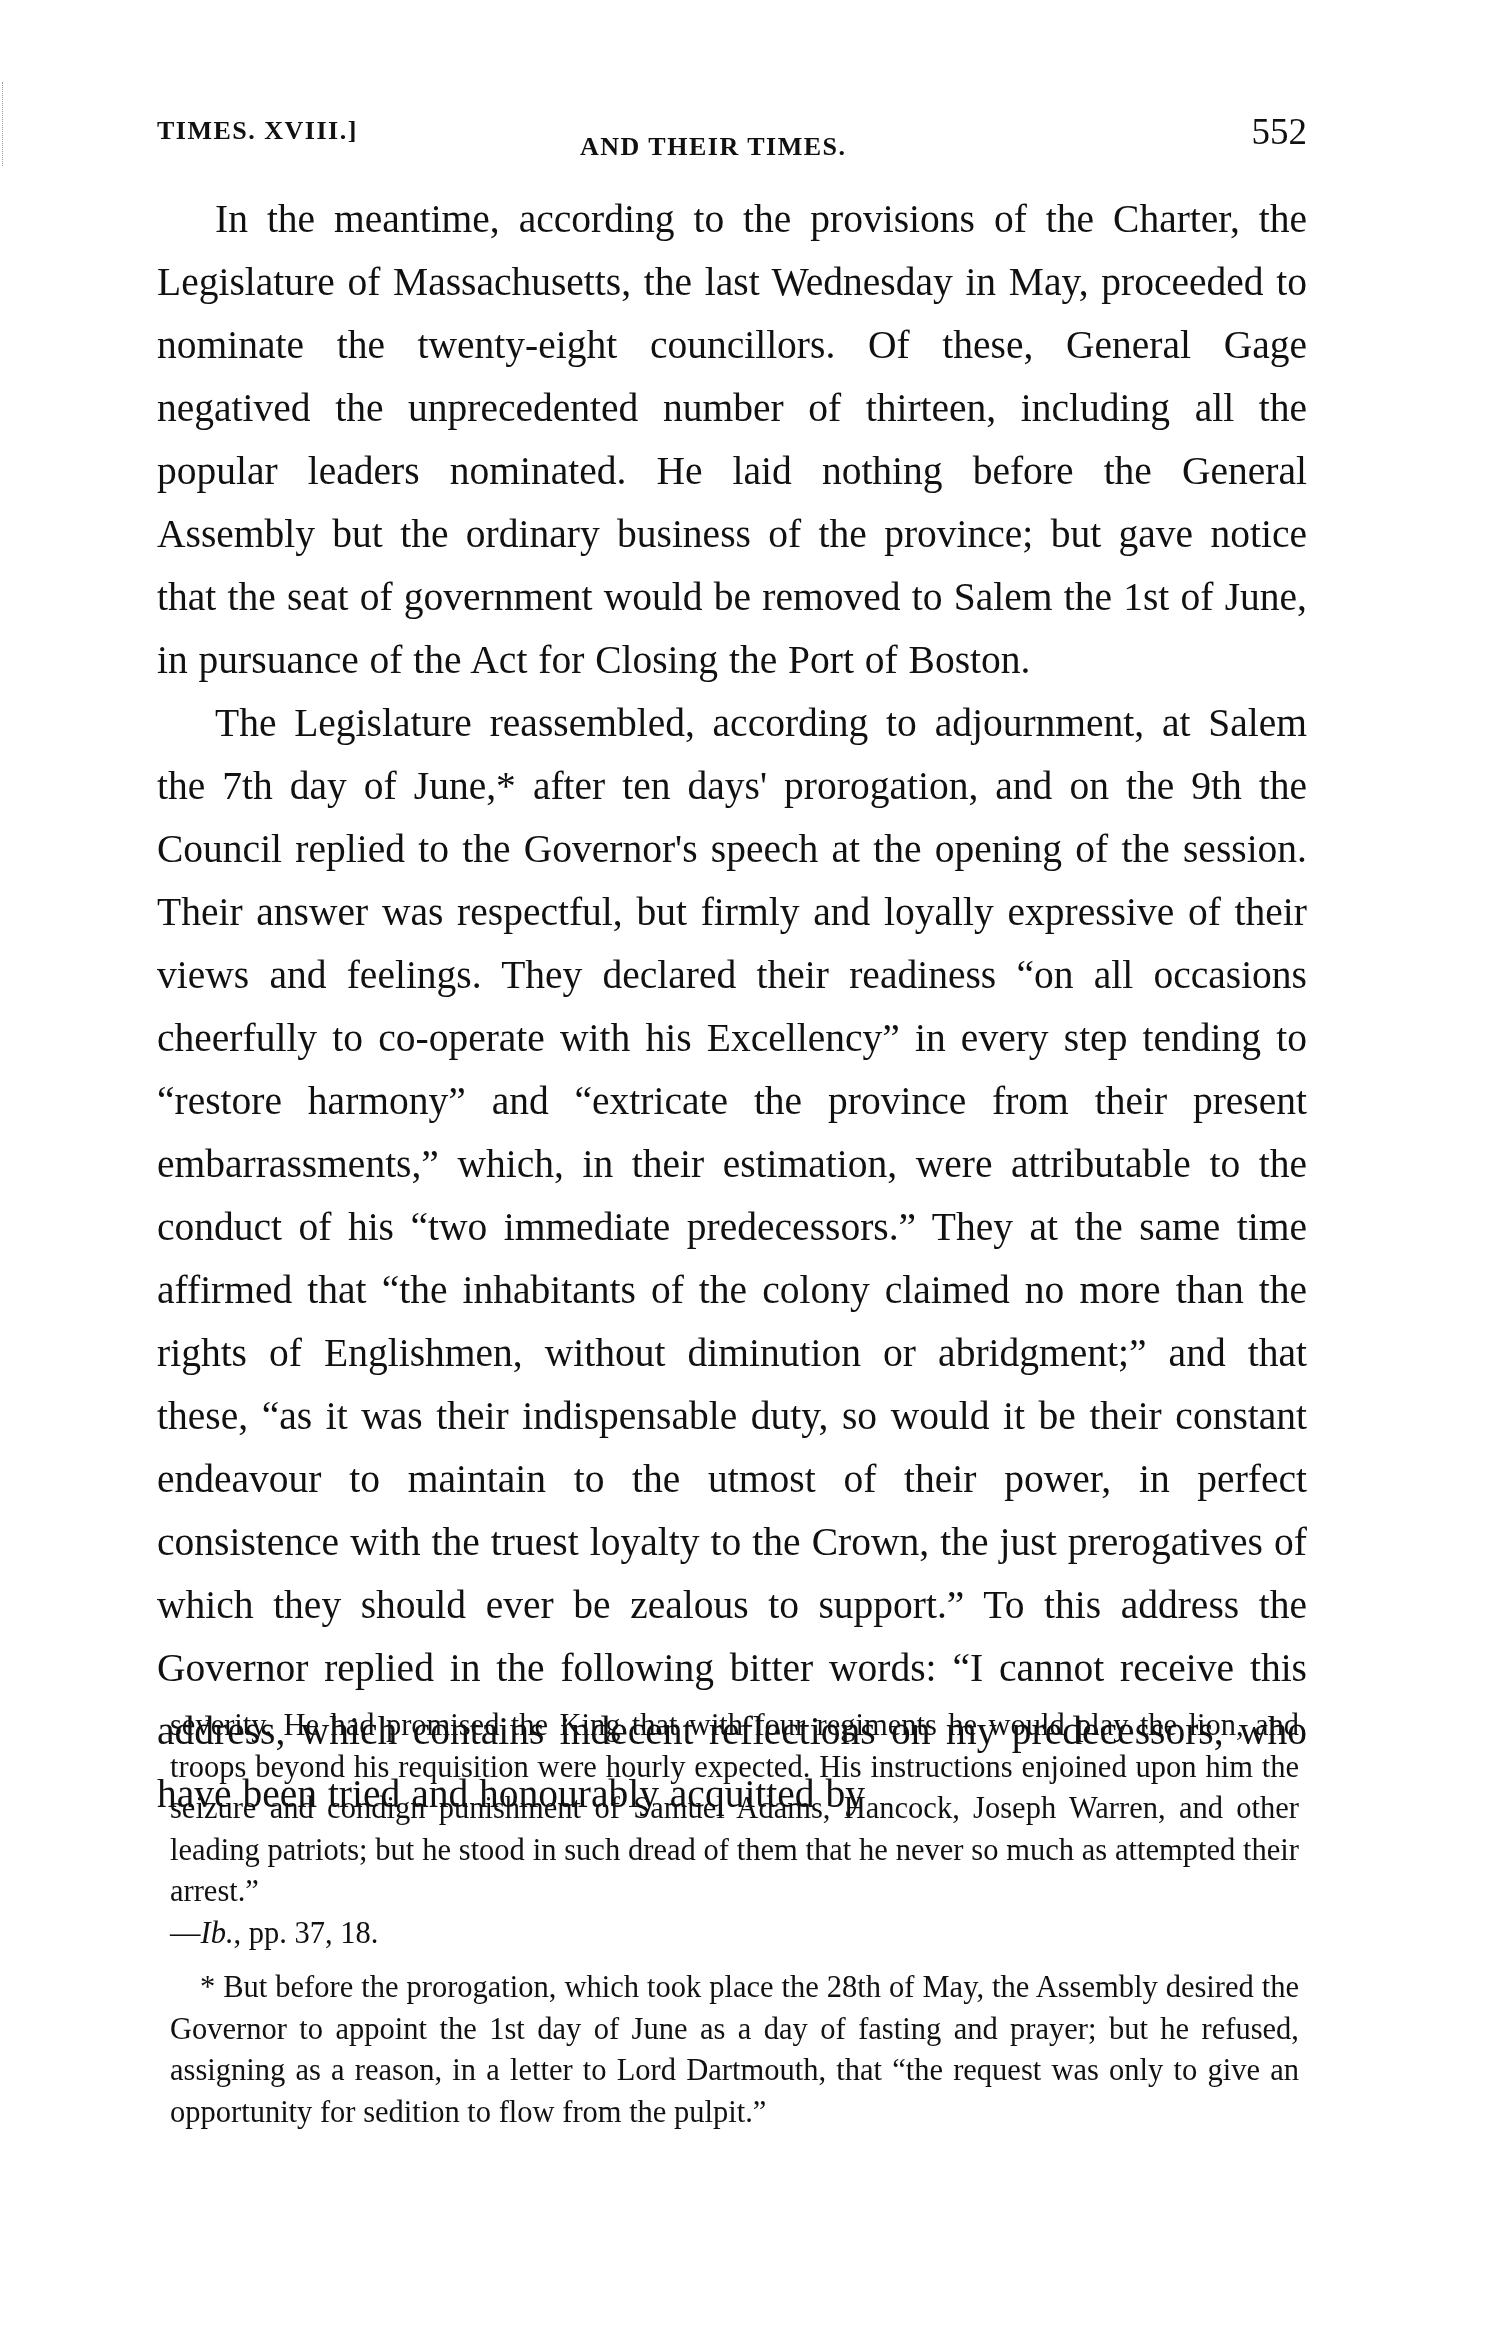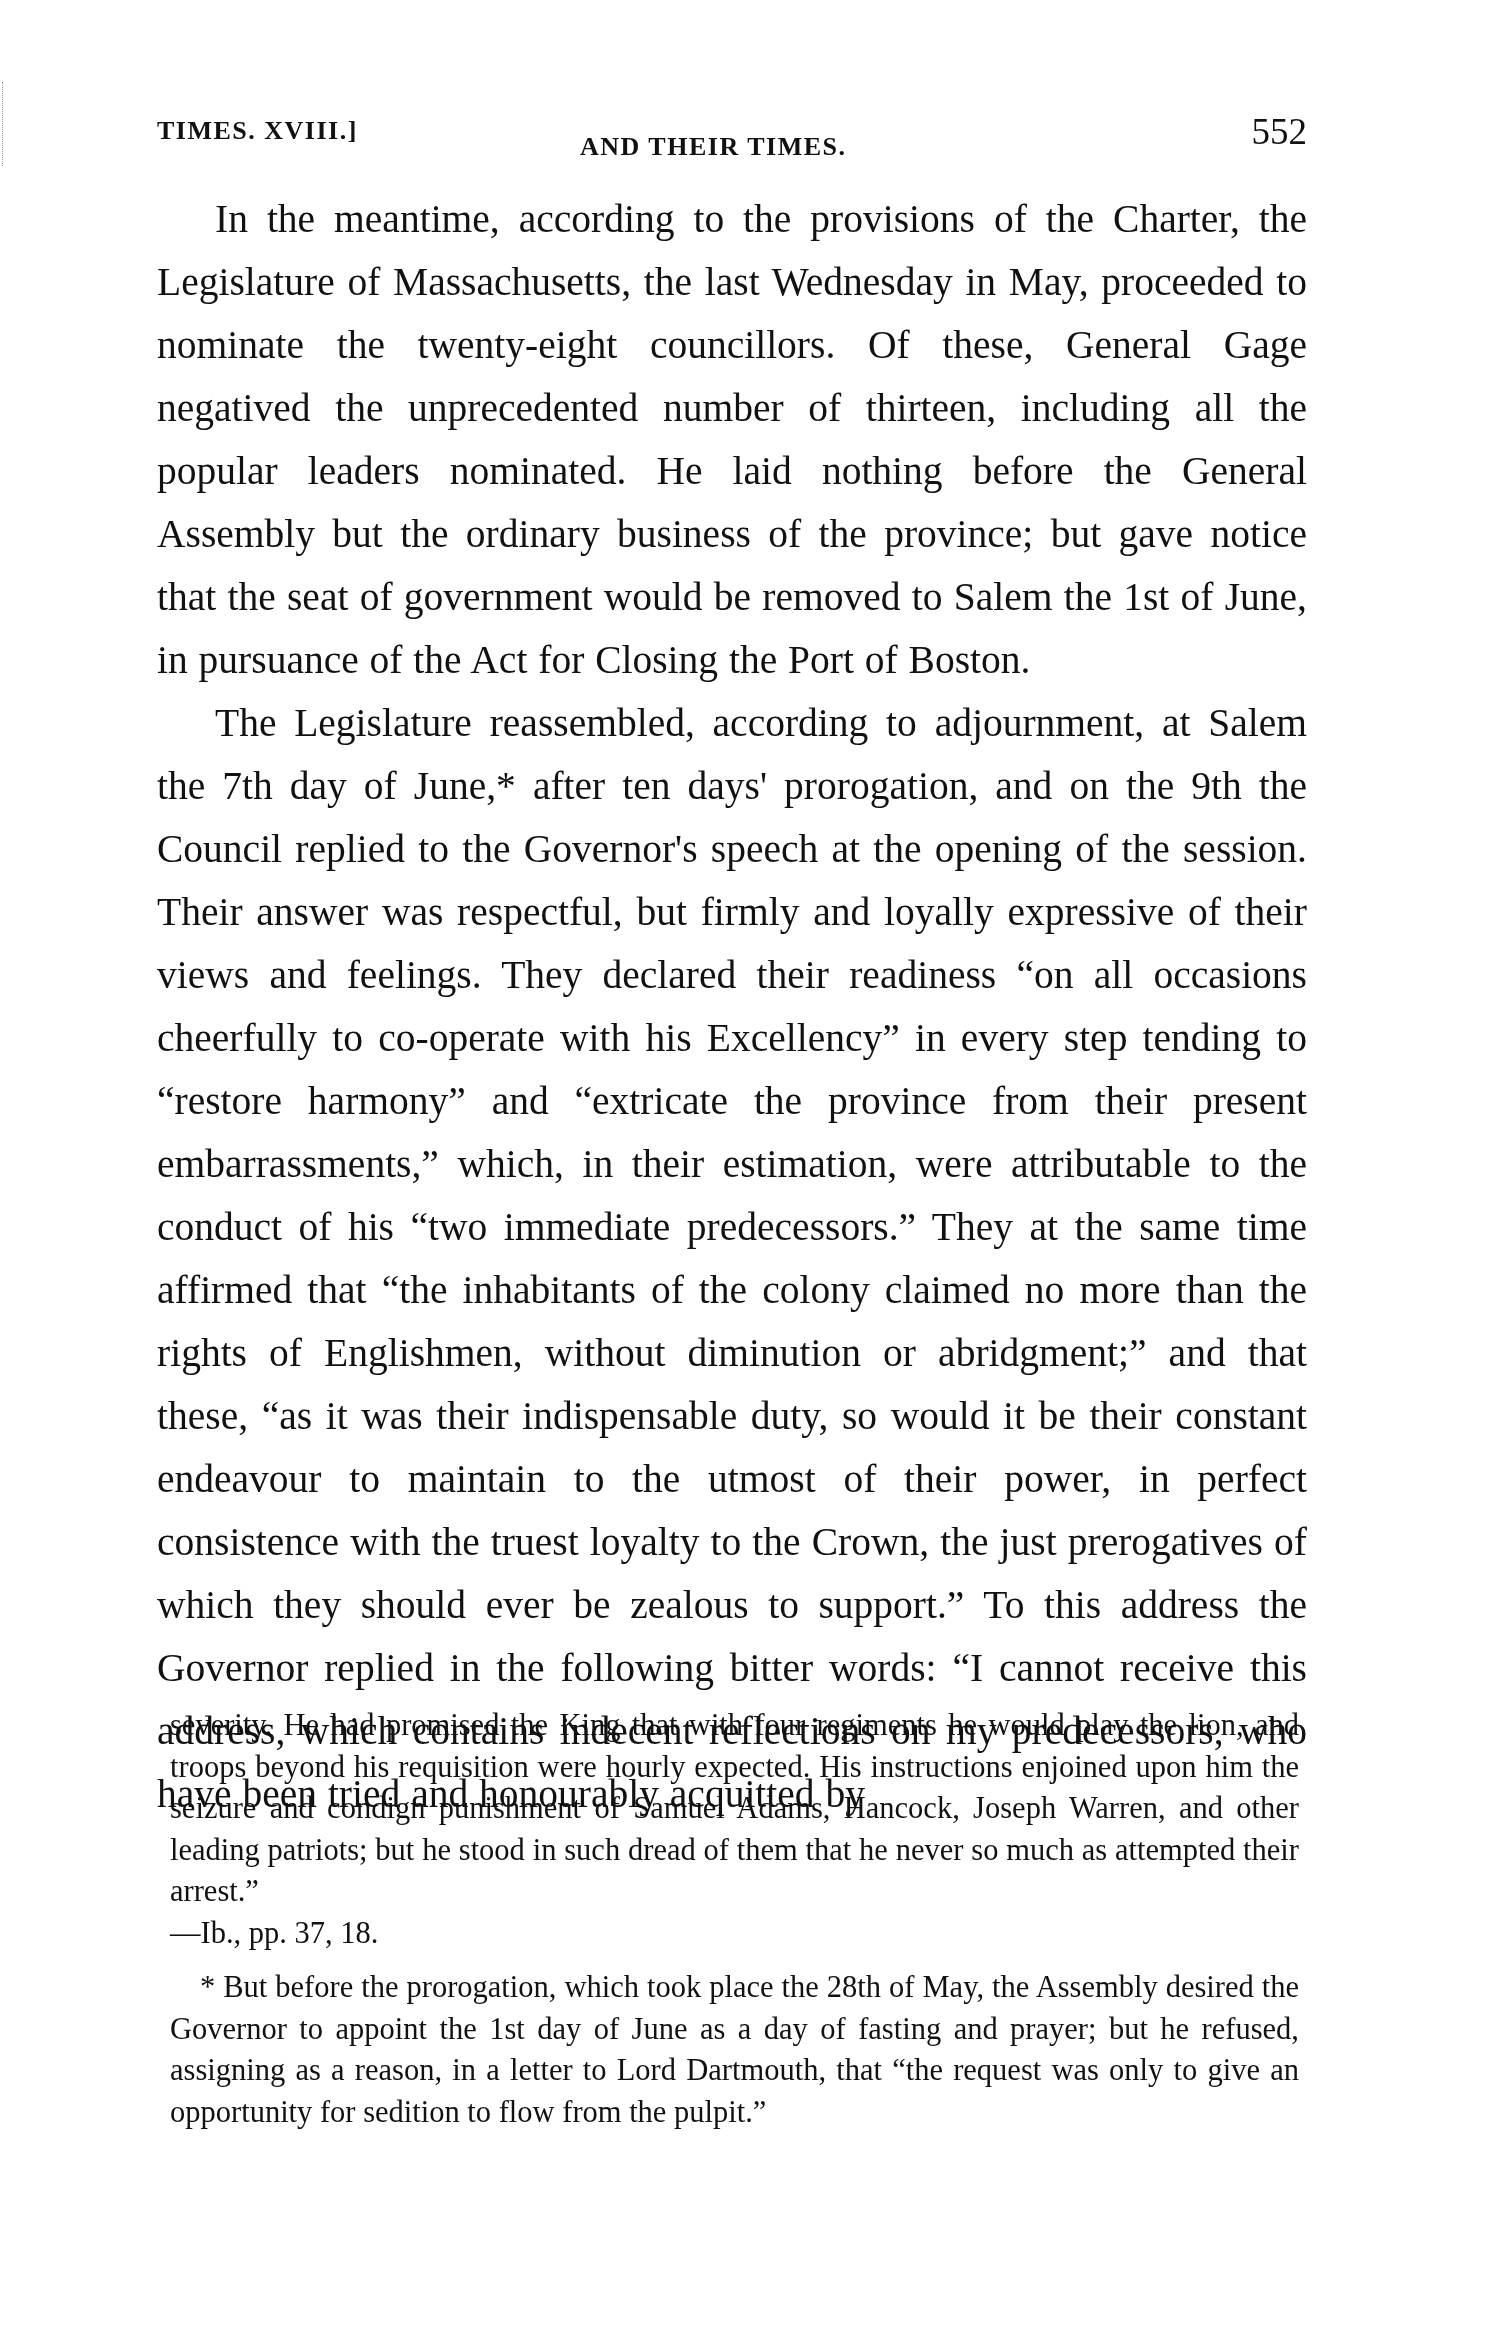--- a/index.html
+++ b/index.html
@@ -51,21 +51,21 @@
     left: 157px;
     top: 1692px;
     width: 1155px;
     font-size: 30.5px;
     line-height: 41.5px;
     text-align: justify;
   }
   .footnotes p { margin: 13px; }
   .footnotes p.cont { text-indent: 0; }
   .footnotes p.note { text-indent: 30px; margin-top: 6px; }
-  .footnotes .cite-ib { }
+  .footnotes .cite-ib { font-style: italic; }
 </style>
 </head>
 <body>
 
 <div class="scan-artifact"></div>
 
 <header class="running-head">
   <span class="chap">TIMES. XVIII.]</span>
   <span class="title">AND THEIR TIMES.</span>
   <span class="pageno">552</span>

